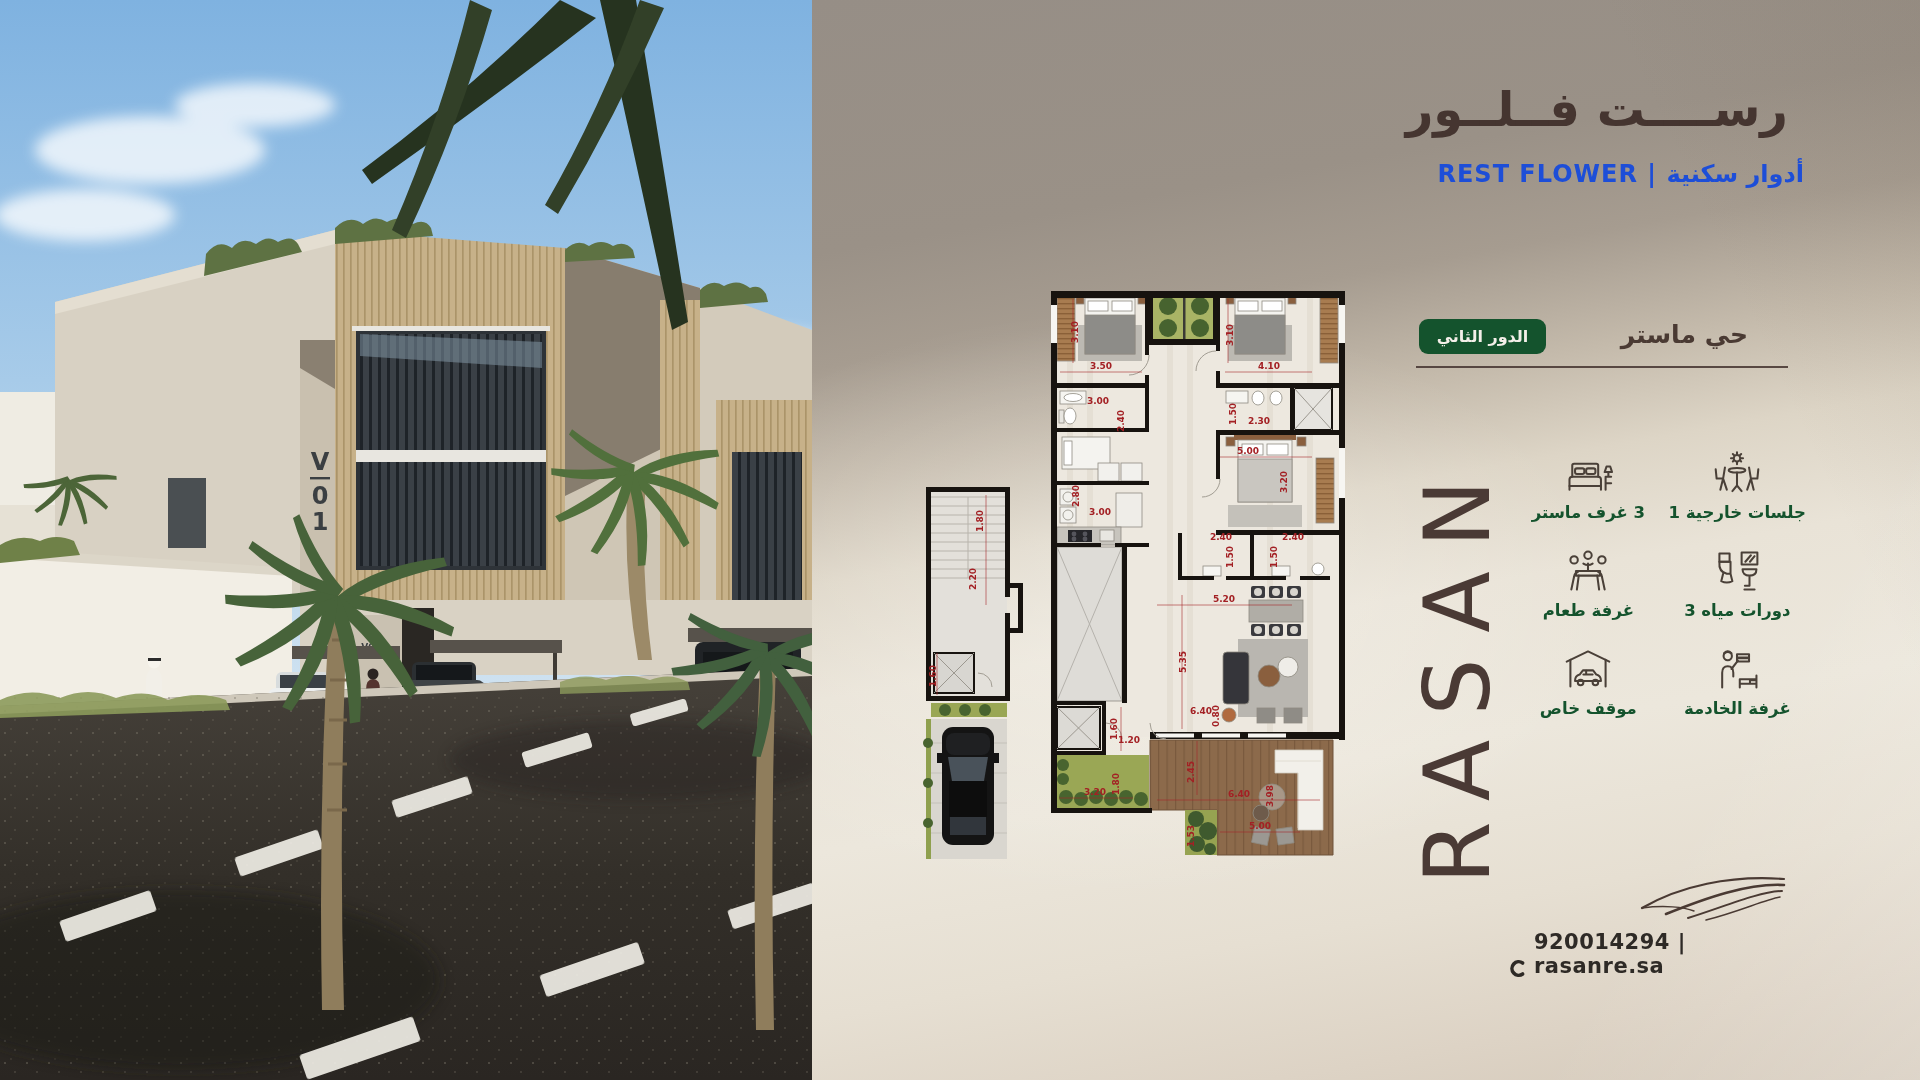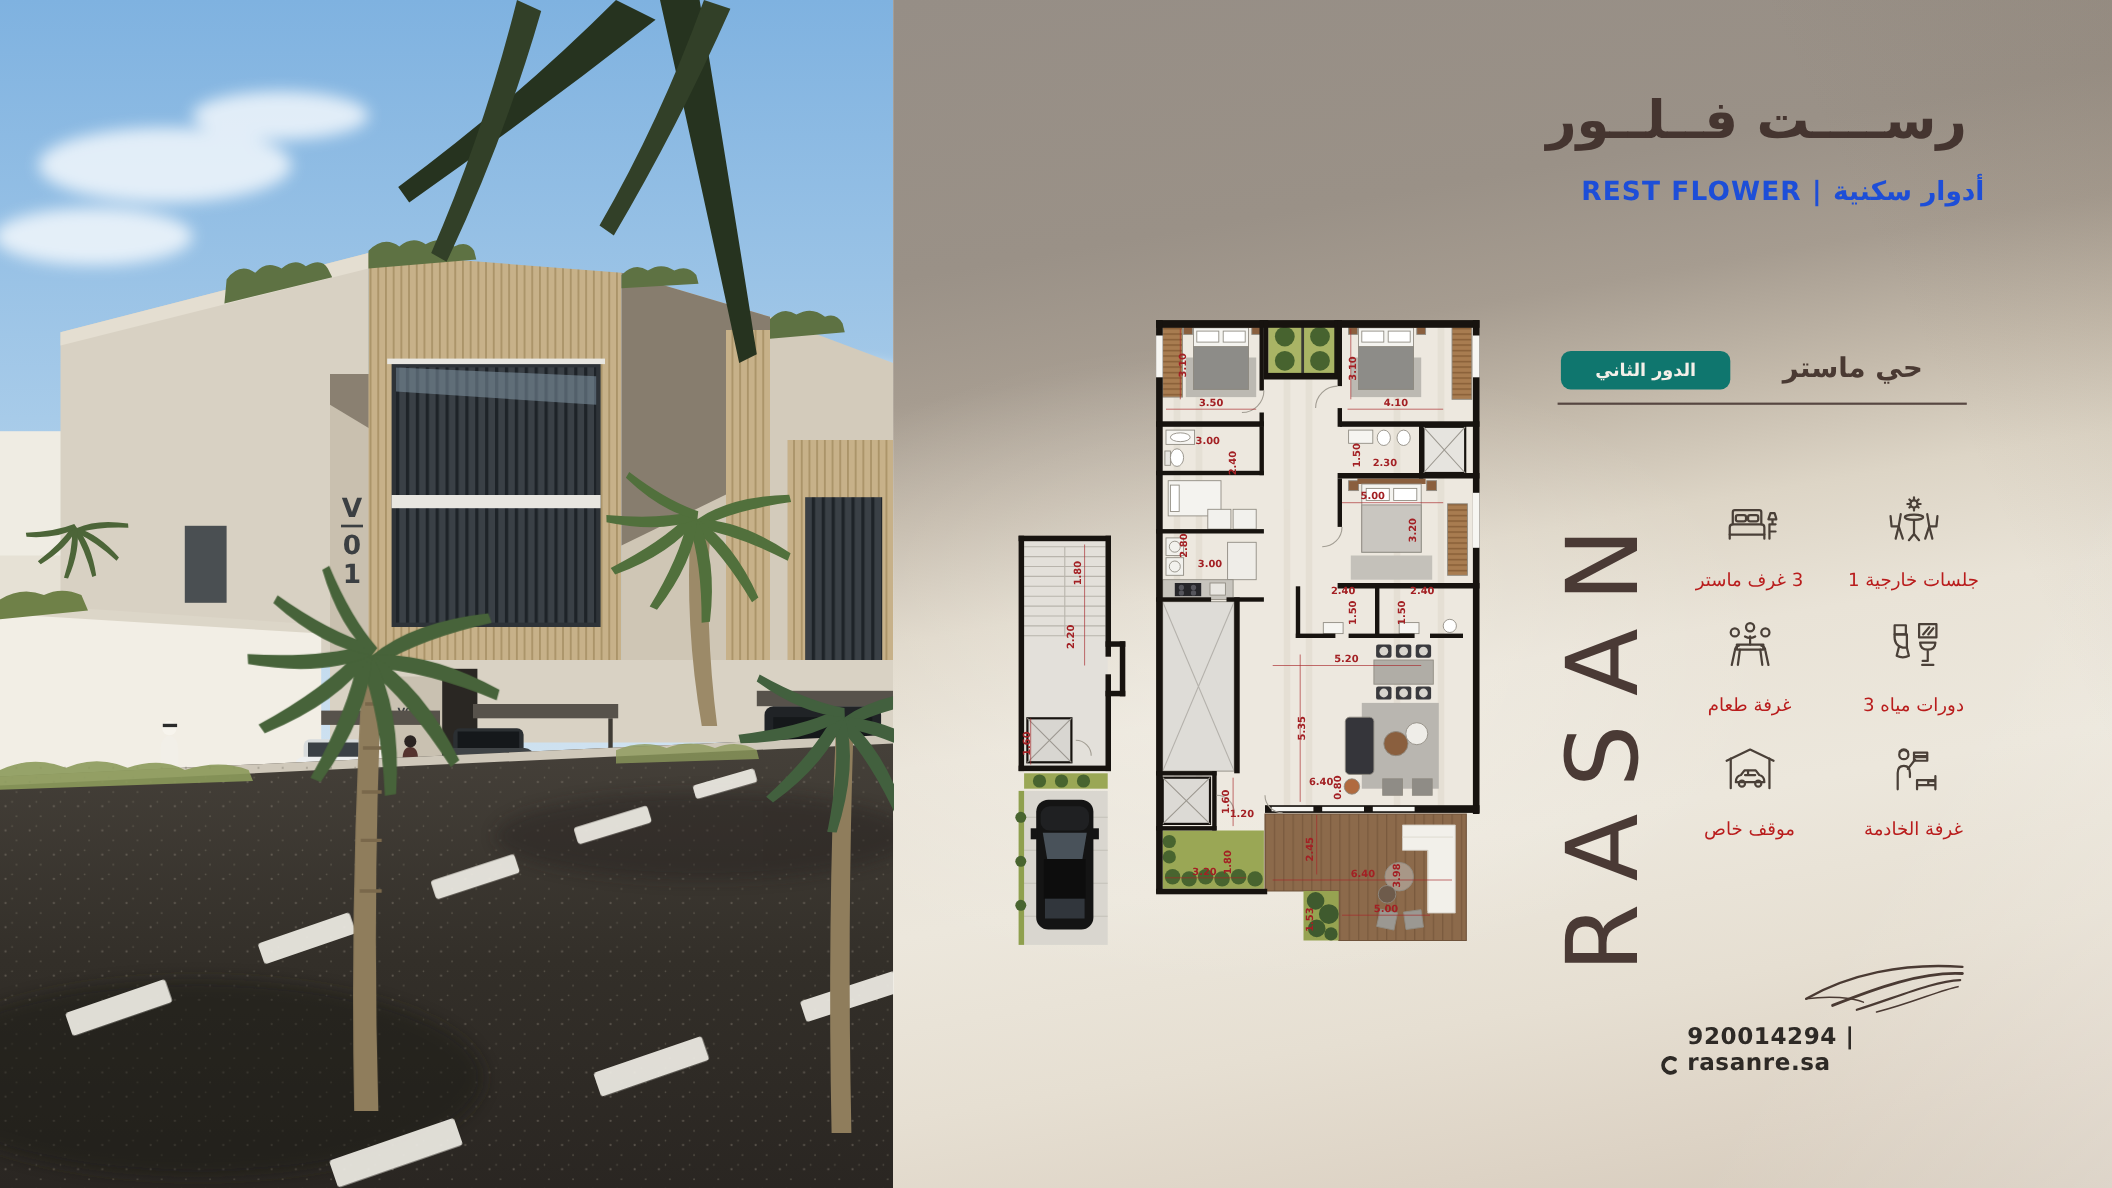--- a/index.html
+++ b/index.html
@@ -10,33 +10,33 @@
     background:
       radial-gradient(ellipse 700px 420px at 28% 56%, rgba(255,255,252,.34), rgba(255,255,252,0) 70%),
       linear-gradient(300deg, rgba(255,255,255,.22) 0%, rgba(255,255,255,0) 22%),
       linear-gradient(245deg, rgba(110,95,78,.10) 0%, rgba(110,95,78,0) 20%),
       linear-gradient(170deg,#968E86 0%,#9A9187 20%,#A69C90 29%,#C4BAAB 38%,#DDD5C6 46%,
                       #E9E3D7 55%,#ECE7DC 67%,#E6DFD2 80%,#DDD3C5 91%,#D4C9BA 100%);}
   .abs{position:absolute;}
   #title{top:84px;right:132px;font-size:48px;font-weight:700;color:#453530;direction:rtl;line-height:1.05;}
   #subtitle{top:160px;right:116px;font-size:24px;font-weight:600;color:#1d4ed8;letter-spacing:1px;direction:ltr;}
   #district{top:320px;right:172px;font-size:25px;font-weight:700;color:#4A3A33;direction:rtl;}
-  #floor-badge{left:1419px;top:319px;width:154px;height:35px;background:#0f766e;border-radius:9px;
+  #floor-badge{left:1419px;top:319px;width:127px;height:35px;background:#14532d;border-radius:9px;
       color:#F4EFE9;font-size:16px;font-weight:700;display:flex;align-items:center;justify-content:center;direction:rtl;}
   #rule{left:1416px;top:366px;width:372px;height:2px;background:#4A3A35;opacity:.9;}
   
   #brand{left:1208px;top:620px;width:500px;height:100px;transform:rotate(-90deg);
       text-align:center;line-height:100px;font-size:90px;letter-spacing:24px;color:#4A3A35;font-weight:400;}
   
   #features{left:1524px;top:450px;width:282px;display:grid;grid-template-columns:1fr 1fr;
       column-gap:16px;row-gap:26px;}
   .feat{display:flex;flex-direction:column;align-items:center;}
   .feat svg{width:50px;height:46px;stroke:#4A4038;stroke-width:2.2;fill:none;
       stroke-linecap:round;stroke-linejoin:round;}
-  .feat .lbl{margin-top:22px;font-size:16.5px;font-weight:400;color:#b91c1c;direction:rtl;white-space:nowrap;}
+  .feat .lbl{margin-top:7px;font-size:16.5px;font-weight:700;color:#14532d;direction:rtl;white-space:nowrap;}
   
   #swoosh{left:1636px;top:870px;width:154px;height:54px;}
   #contact{left:1510px;top:930px;width:282px;display:flex;align-items:flex-end;justify-content:center;gap:7px;}
   #contact .txt{font-size:21px;font-weight:600;color:#2E2A26;letter-spacing:.5px;}
   
   #plan{left:920px;top:283px;width:430px;height:580px;}
   .dim{font-family:"DejaVu Sans",sans-serif;font-size:9px;font-weight:700;fill:#A32024;text-anchor:middle;}
   
   #photo{left:0;top:0;width:812px;height:1080px;}
 </style>

